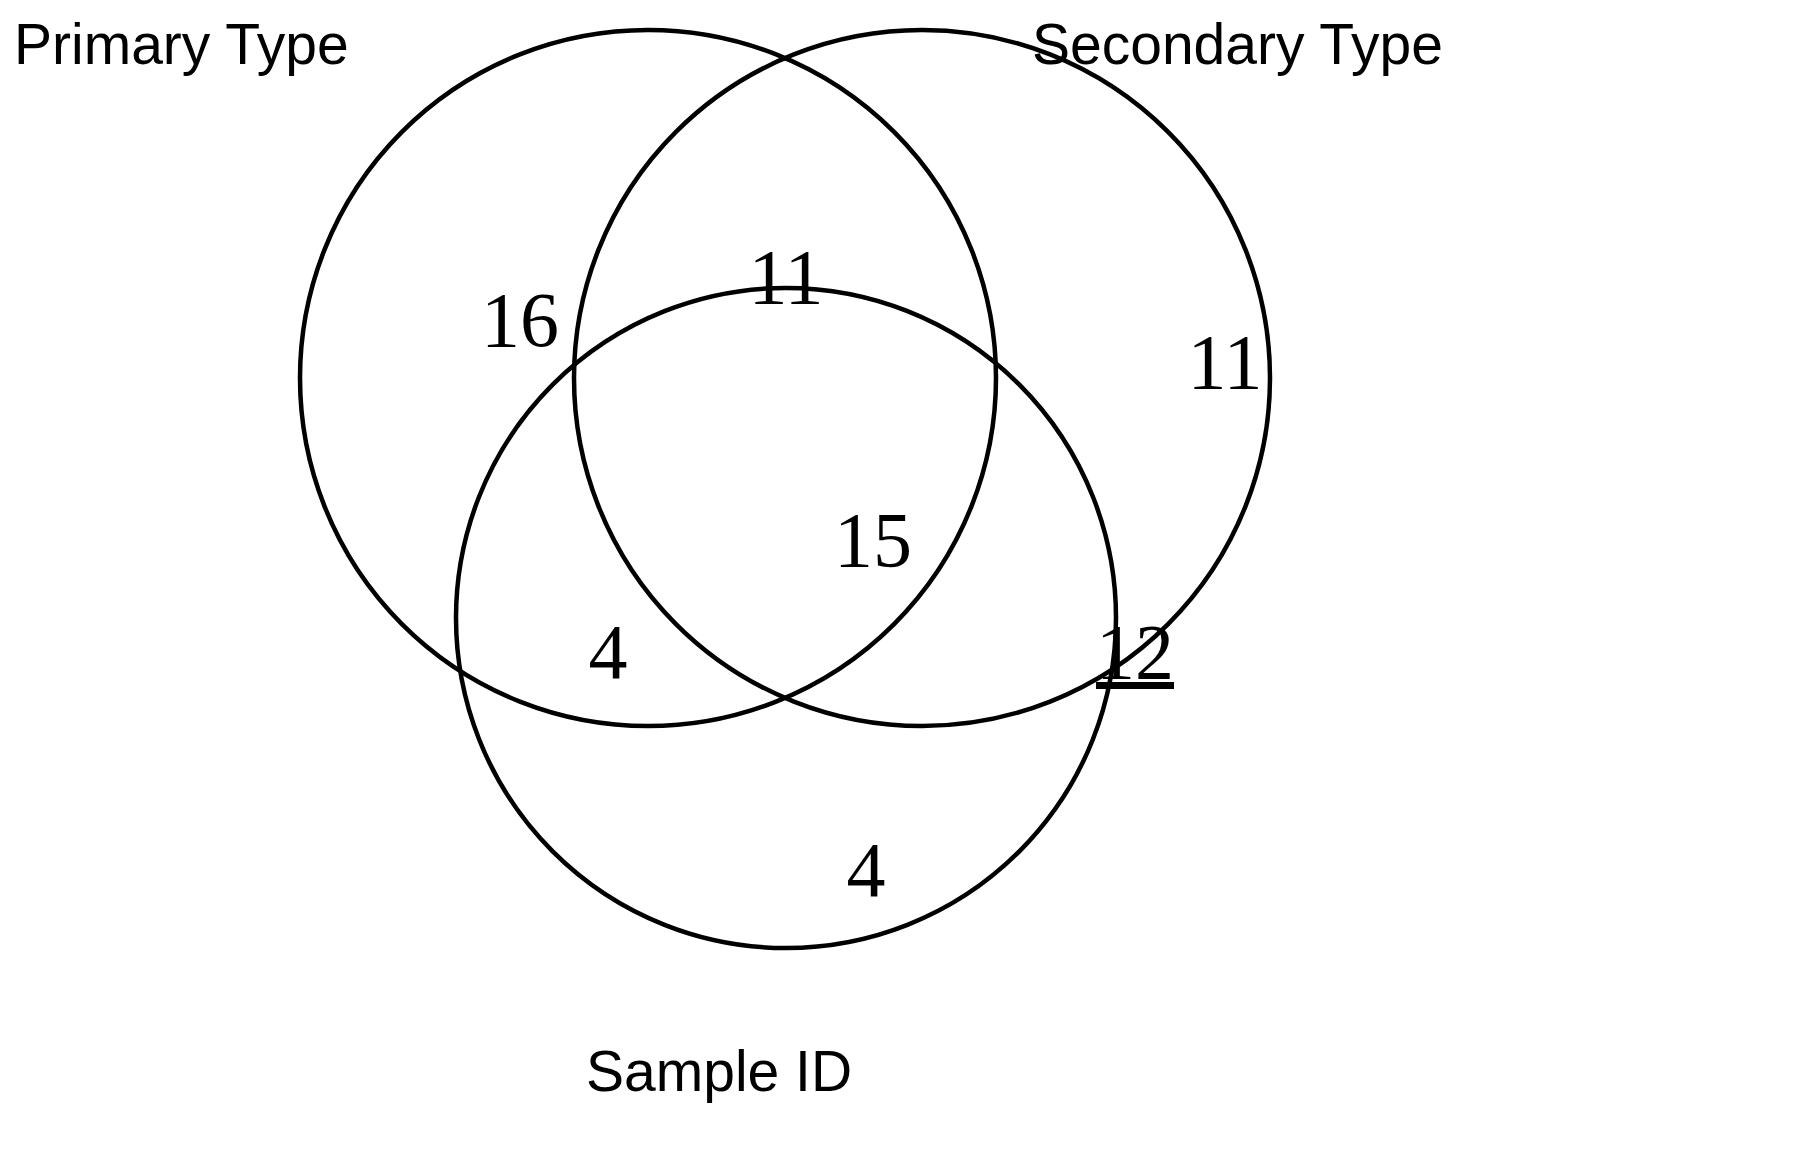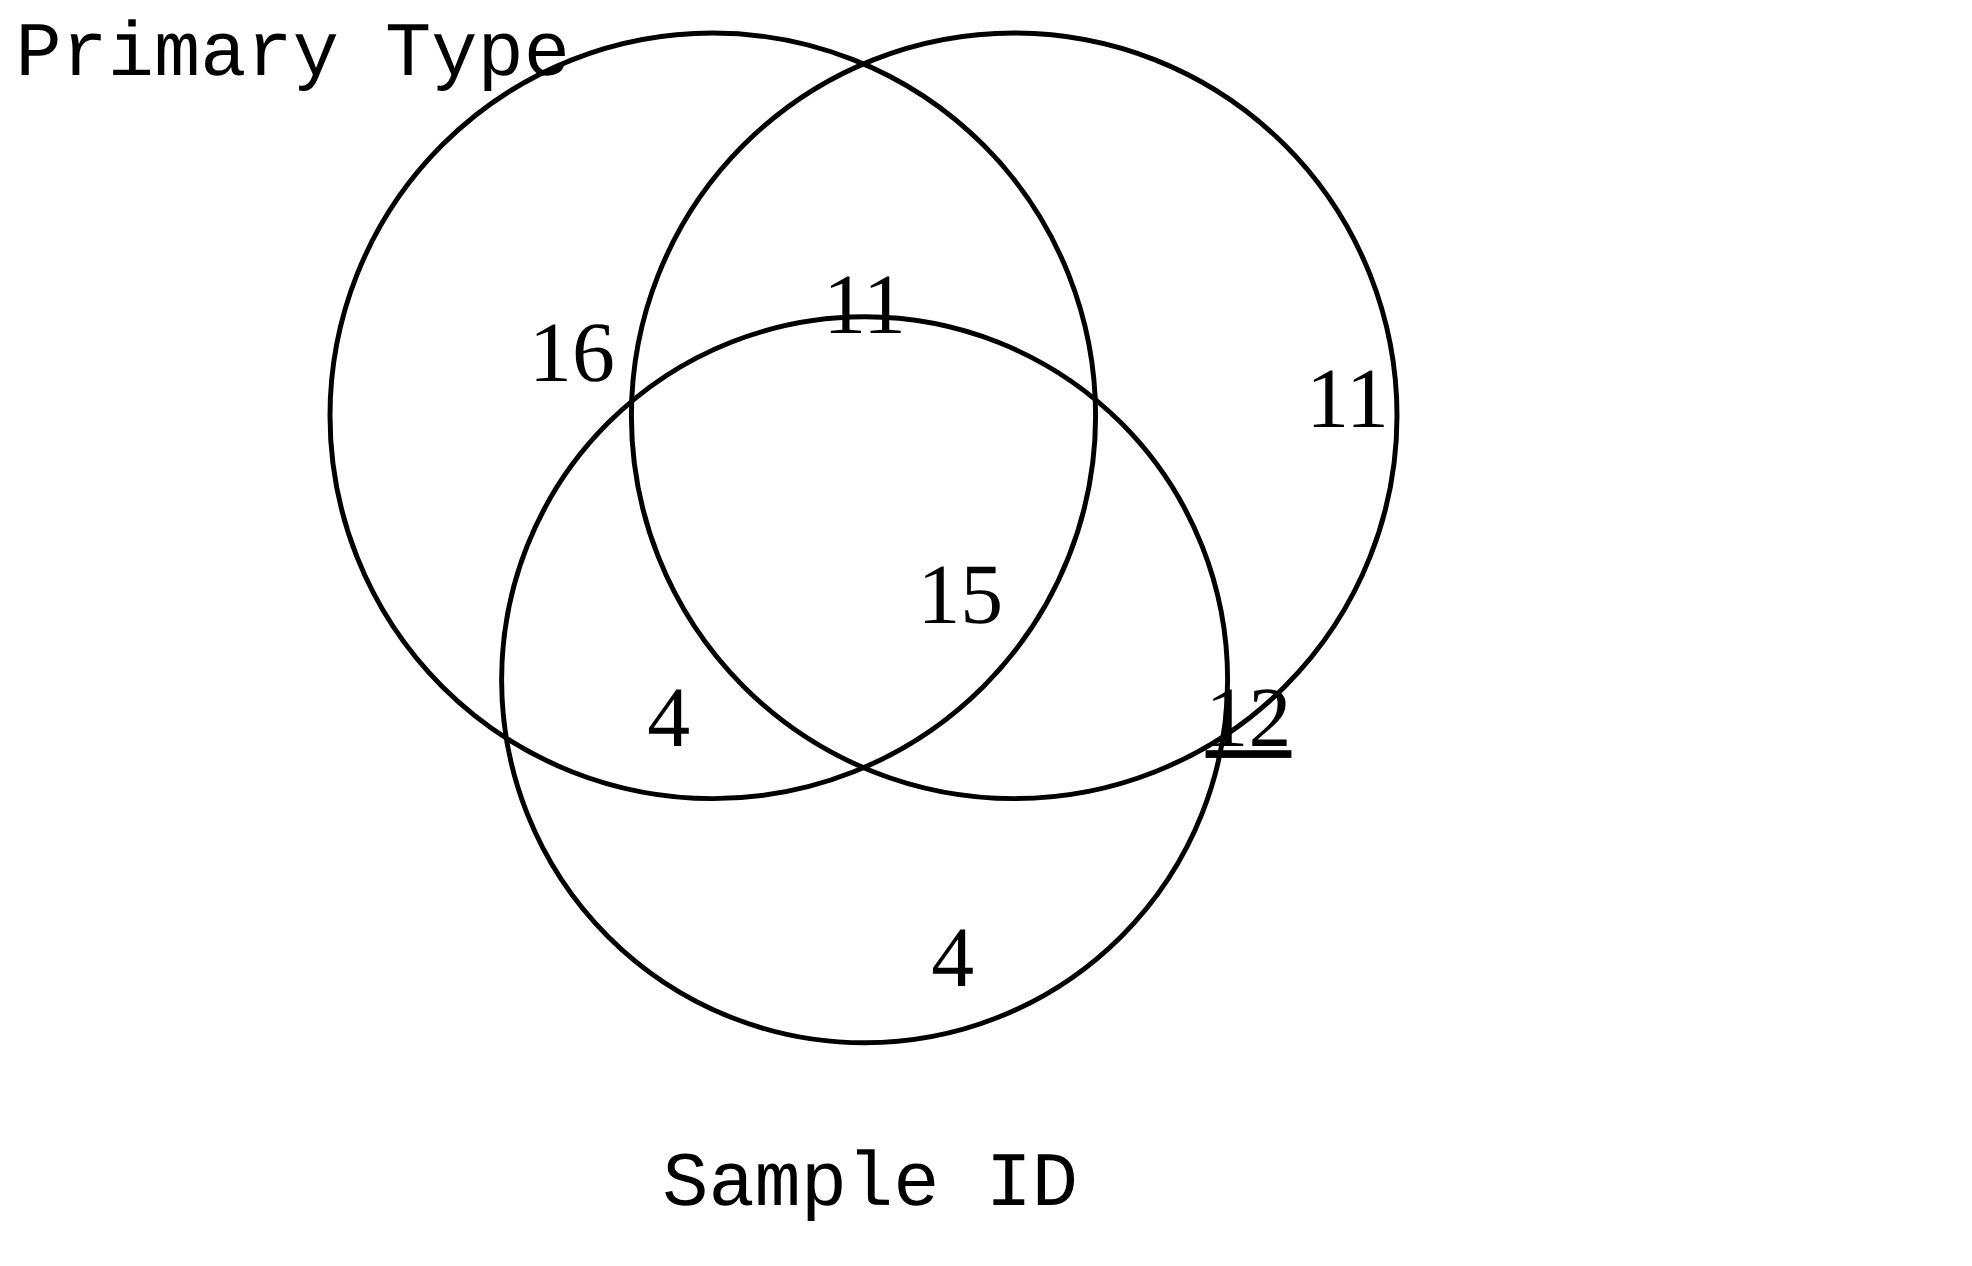--- a/index.html
+++ b/index.html
@@ -17,37 +17,37 @@
   }
   #venn-figure {
     position: absolute;
     left: 0;
     top: 0;
     width: 1793px;
     height: 1151px;
   }
   .set-label {
     position: absolute;
-    font-size: 70px;
+    font-size: 57px;
     line-height: 1;
     white-space: nowrap;
     color: #000000;
-    font-family: Liberation Mono, monospace;
+    font-family: Liberation Sans, sans-serif;
     text-align: right;
   }
   #label-primary-type {
     left: 14px;
     top: 16px;
   }
   #label-secondary-type {
     left: 1032px;
     top: 16px;
   }
   #label-sample-id {
-    left: 602px;
+    left: 586px;
     top: 1043px;
   }
   .region-count {
     position: absolute;
     font-size: 78px;
     line-height: 1;
     white-space: nowrap;
     color: #000000;
     font-family: "Liberation Serif", "DejaVu Serif", serif;
     transform: translate(-50%, -50%);
@@ -64,20 +64,21 @@
 <div id="venn-figure">
 
   <svg width="1793" height="1151" viewBox="0 0 1793 1151" style="position:absolute;left:0;top:0;">
     <circle class="venn-circle" cx="648" cy="378" r="348"></circle>
     <circle class="venn-circle" cx="922" cy="378" r="348"></circle>
     <circle class="venn-circle" cx="786" cy="618" r="330"></circle>
   </svg>
 
   <div class="set-label" id="label-primary-type">Primary Type</div>
 
+  <div class="set-label" id="label-secondary-type">Secondary Type</div>
 
   <div class="set-label" id="label-sample-id">Sample ID</div>
 
   <div class="region-count" style="left:520px; top:320px;">16</div>
 
   <div class="region-count" style="left:786px; top:277px;">11</div>
 
   <div class="region-count" style="left:1225px; top:362px;">11</div>
 
   <div class="region-count" style="left:873px; top:540px;">15</div>

